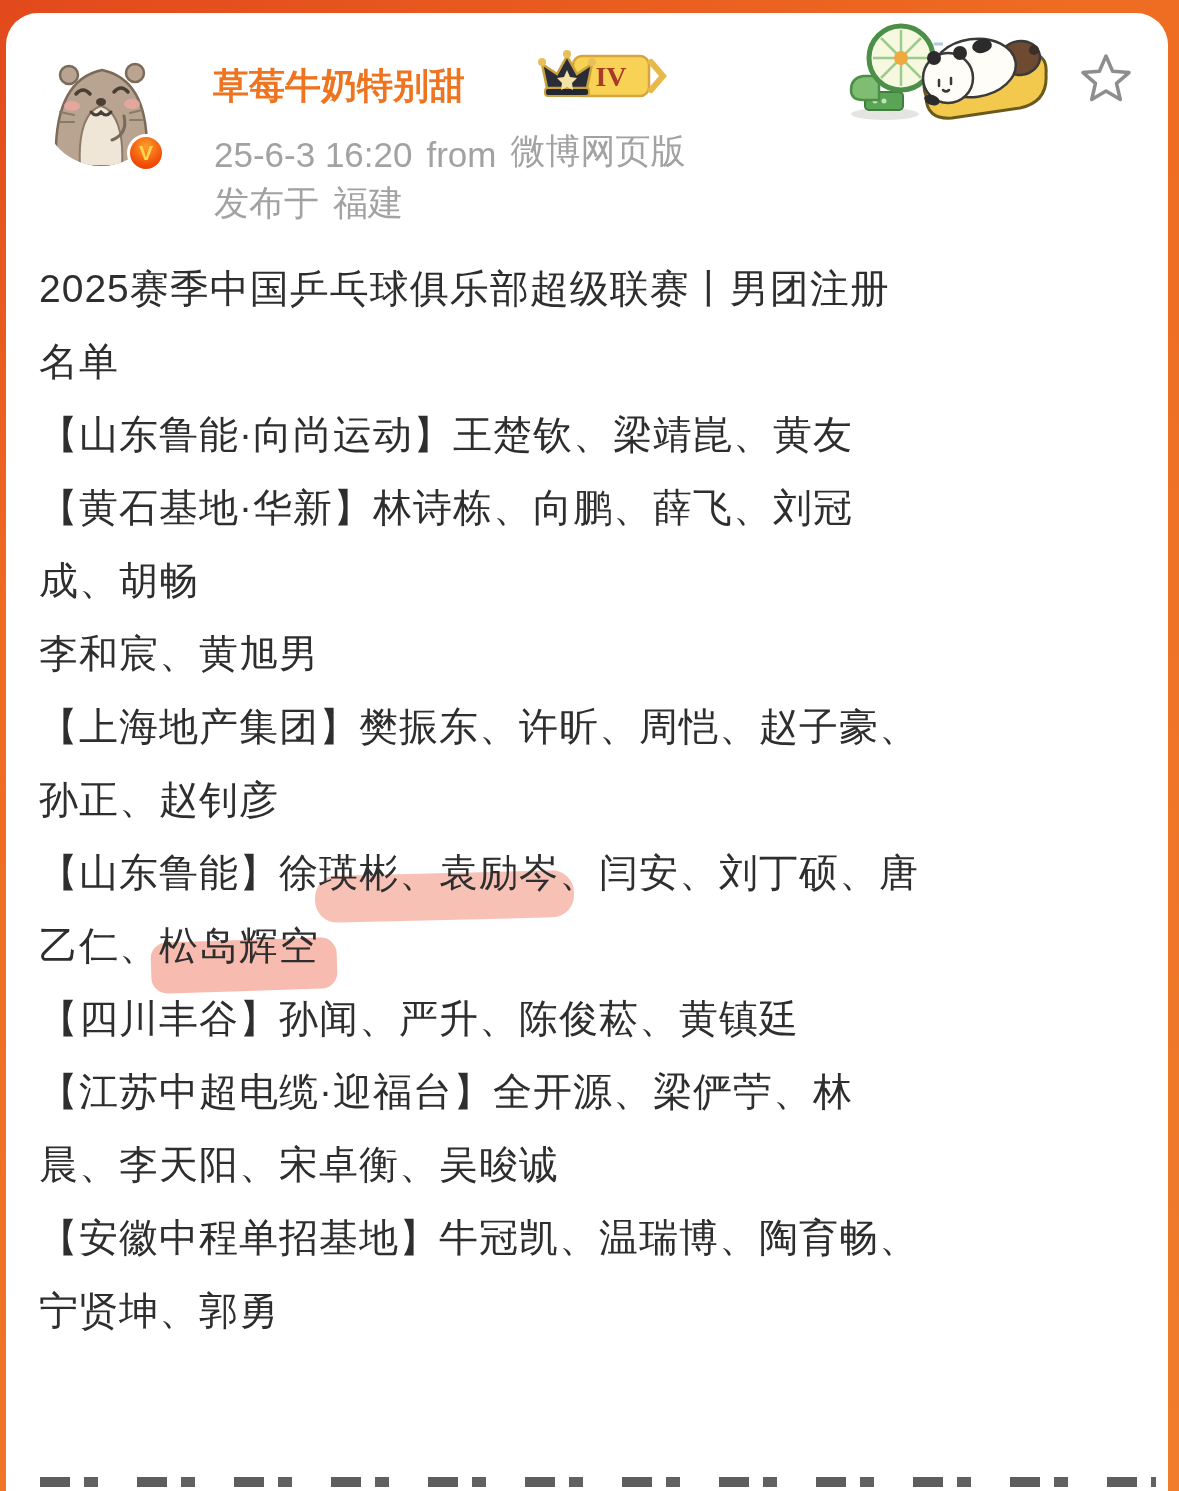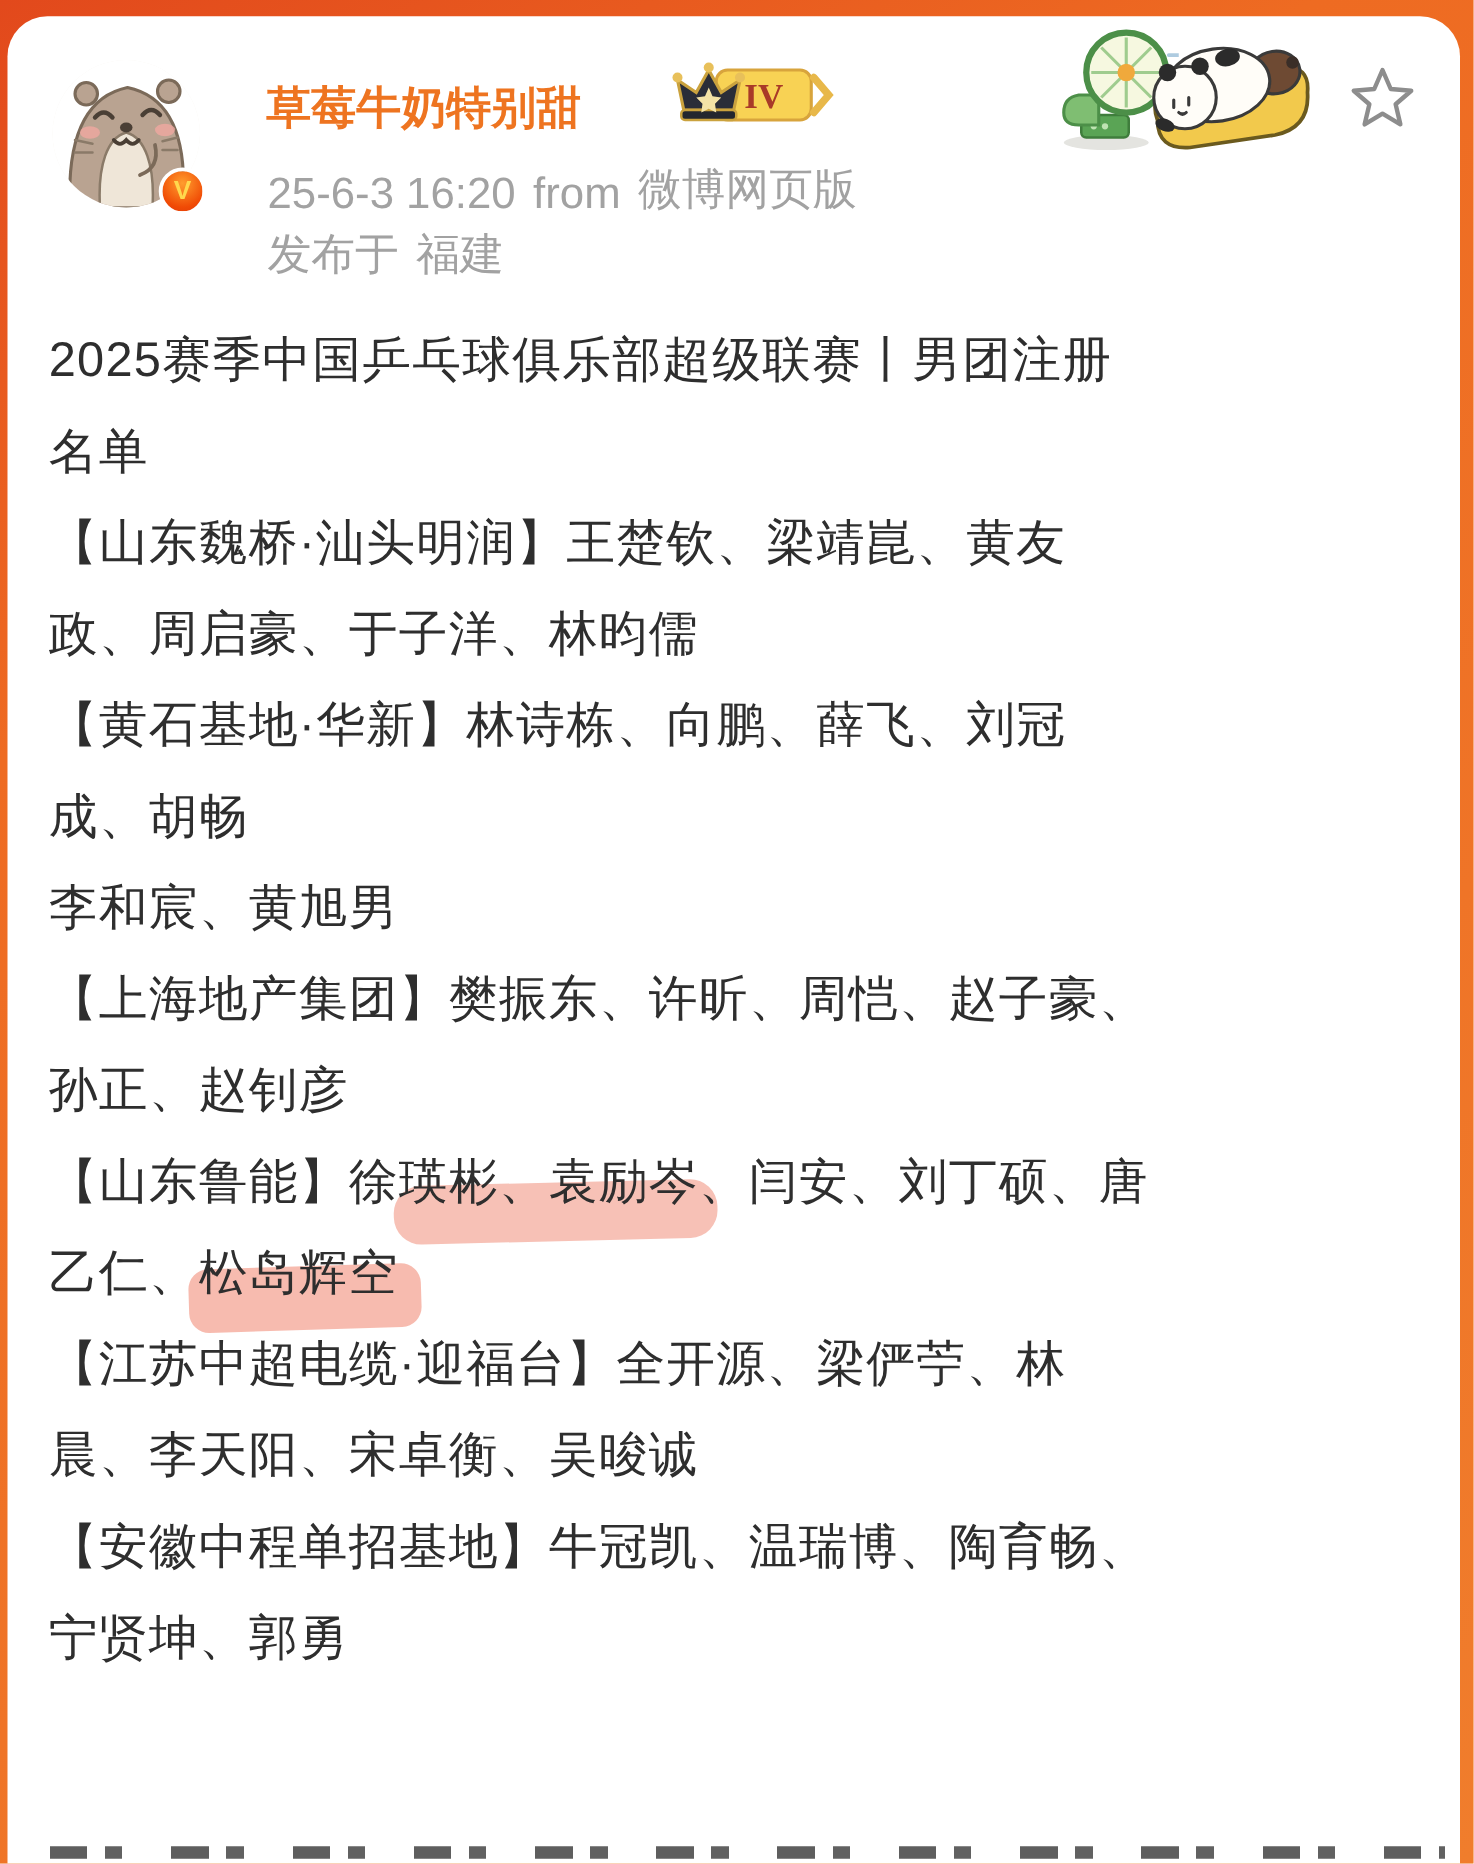--- a/index.html
+++ b/index.html
@@ -182,29 +182,29 @@
 
   <div class="fav-star">
     <svg viewBox="0 0 52 52" width="52" height="52">
       <path d="M26,4 L32.6,19.2 L49,20.6 L36.5,31.4 L40.3,47.5 L26,38.9 L11.7,47.5 L15.5,31.4 L3,20.6 L19.4,19.2 Z" fill="none" stroke="#8d8d8d" stroke-width="3.5" stroke-linejoin="round"></path>
     </svg>
   </div>
 
   <div class="post">
       <div class="post-line"><span>2025赛季中国乒乓球俱乐部超级联赛丨男团注册</span></div>
       <div class="post-line"><span>名单</span></div>
-      <div class="post-line"><span>【山东魏桥·汕头明润】王楚钦、梁靖崑、黄友</span></div>
-      <div class="post-line"><span>政、周启豪、于子洋、林昀儒</span></div>
+      <div class="post-line"><span>【山东鲁能·向尚运动】王楚钦、梁靖崑、黄友</span></div>
       <div class="post-line"><span>【黄石基地·华新】林诗栋、向鹏、薛飞、刘冠</span></div>
       <div class="post-line"><span>成、胡畅</span></div>
       <div class="post-line"><span>李和宸、黄旭男</span></div>
       <div class="post-line"><span>【上海地产集团】樊振东、许昕、周恺、赵子豪、</span></div>
       <div class="post-line"><span>孙正、赵钊彦</span></div>
       <div class="post-line"><span>【山东鲁能】徐</span><span class="mark-sweep">瑛彬、袁励岑、</span><span>闫安、刘丁硕、唐</span></div>
       <div class="post-line"><span>乙仁、</span><span class="mark-highlight">松岛辉空</span></div>
+      <div class="post-line"><span>【四川丰谷】孙闻、严升、陈俊菘、黄镇廷</span></div>
       <div class="post-line"><span>【江苏中超电缆·迎福台】全开源、梁俨苧、林</span></div>
       <div class="post-line"><span>晨、李天阳、宋卓衡、吴晙诚</span></div>
       <div class="post-line"><span>【安徽中程单招基地】牛冠凯、温瑞博、陶育畅、</span></div>
       <div class="post-line"><span>宁贤坤、郭勇</span></div>
     </div>
 
   <div class="cutoff-line"></div>
 </div>
 
 </body></html>

